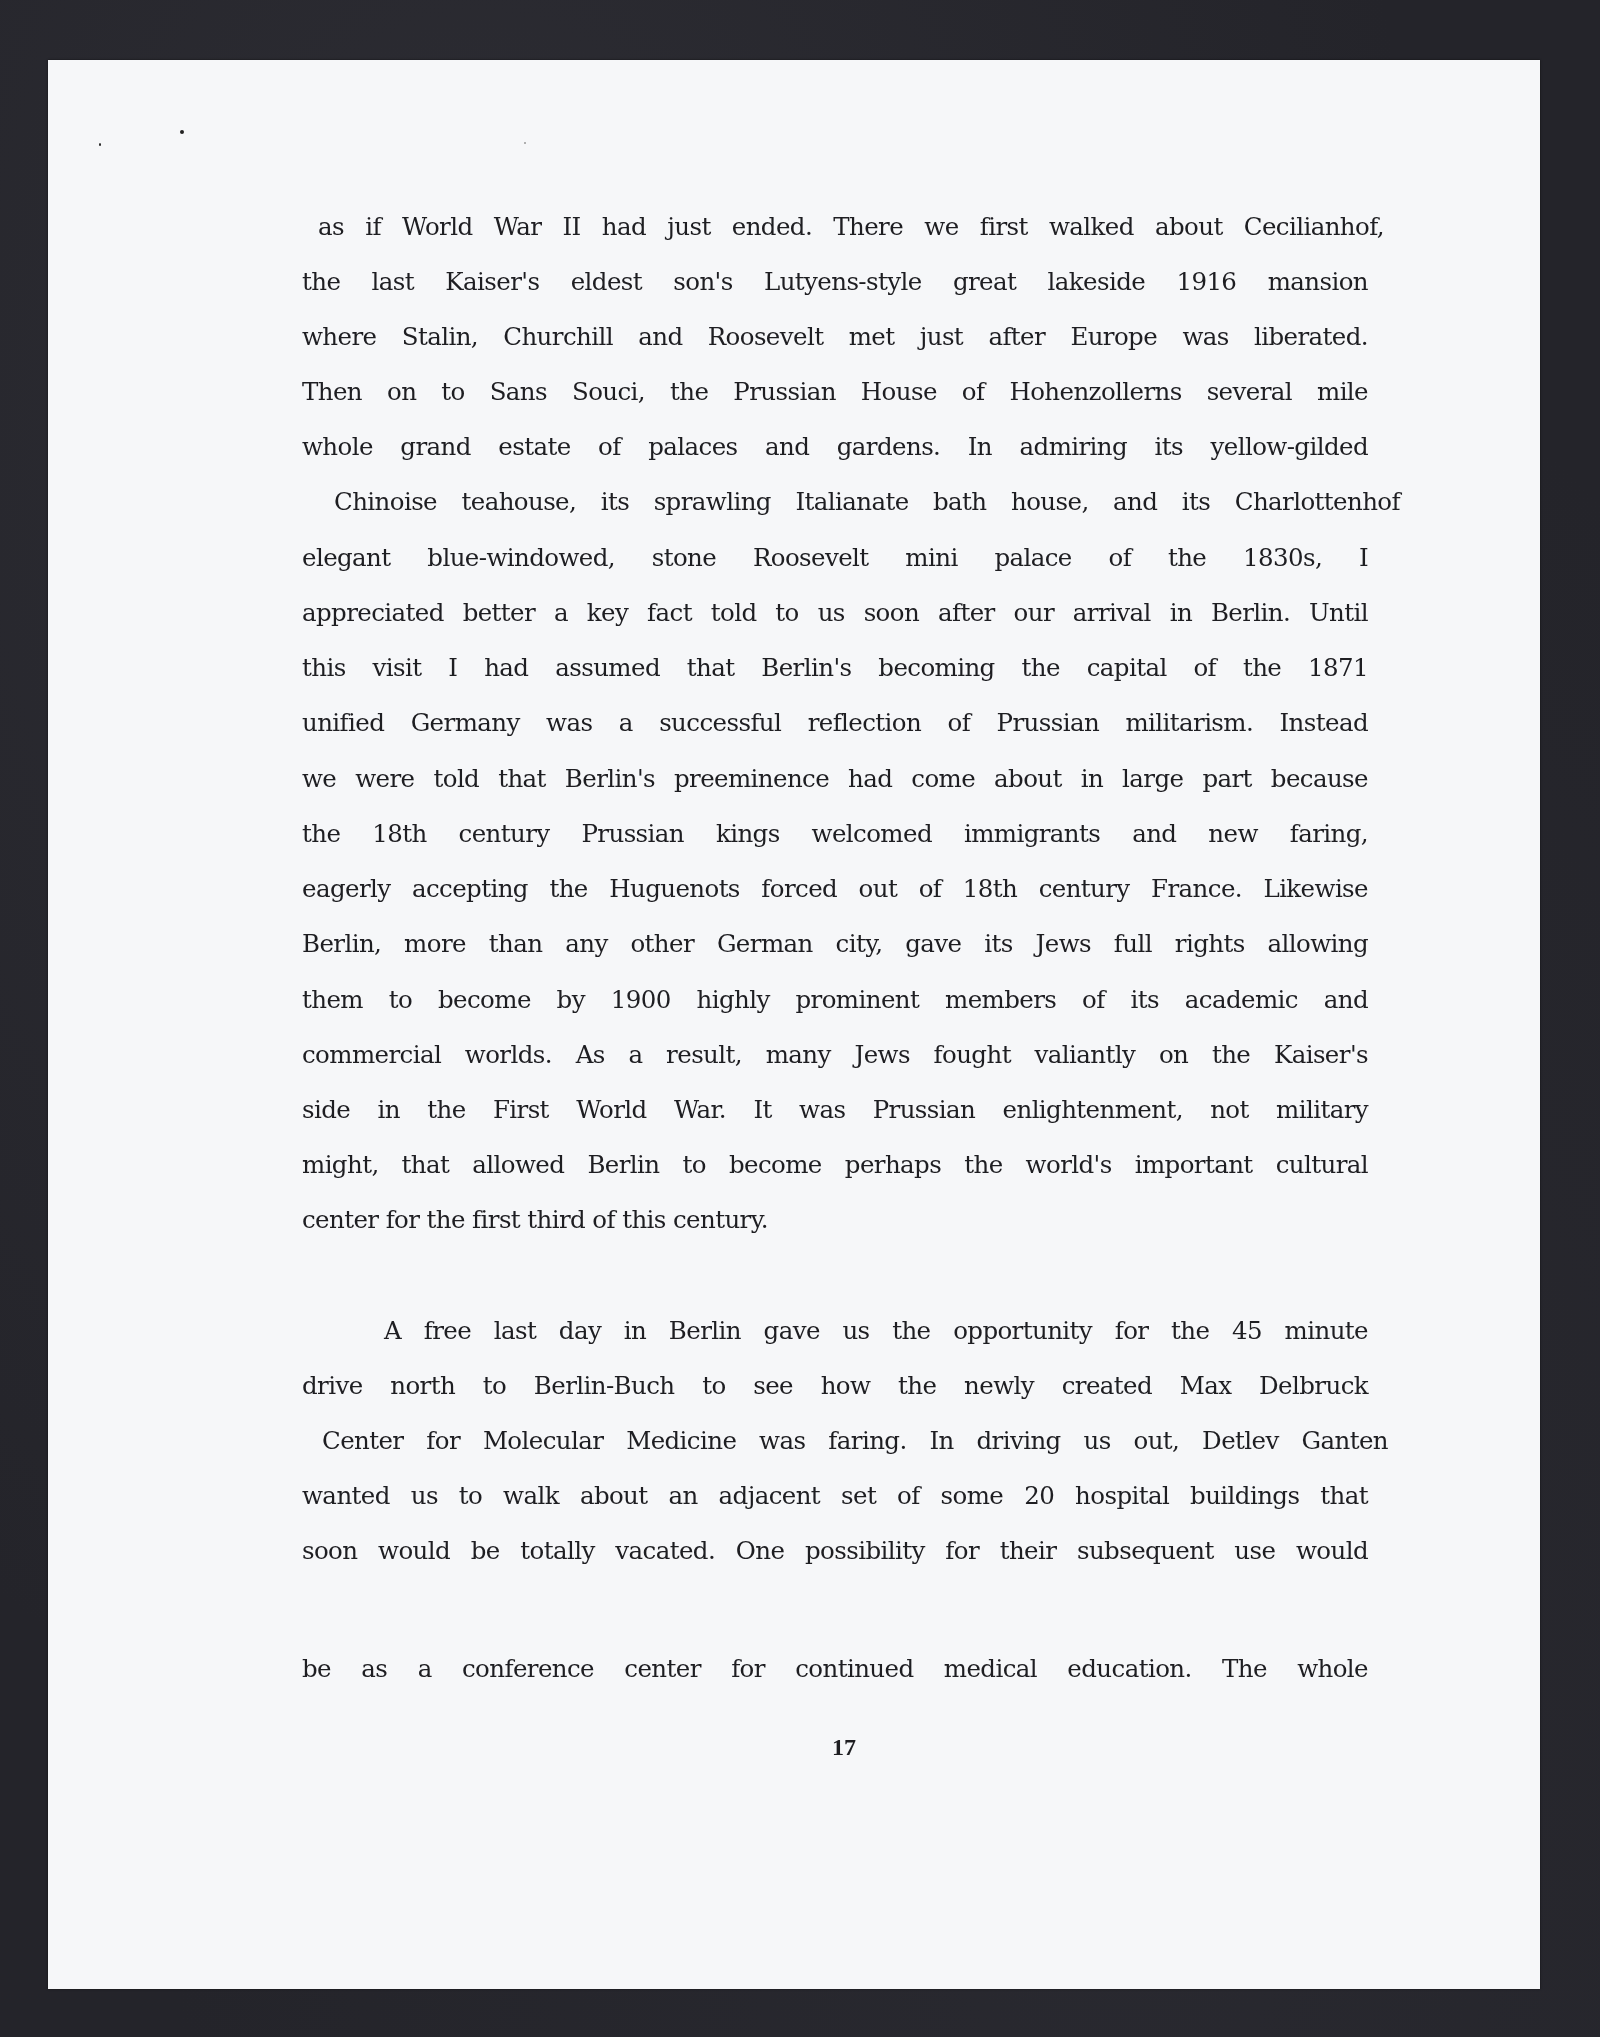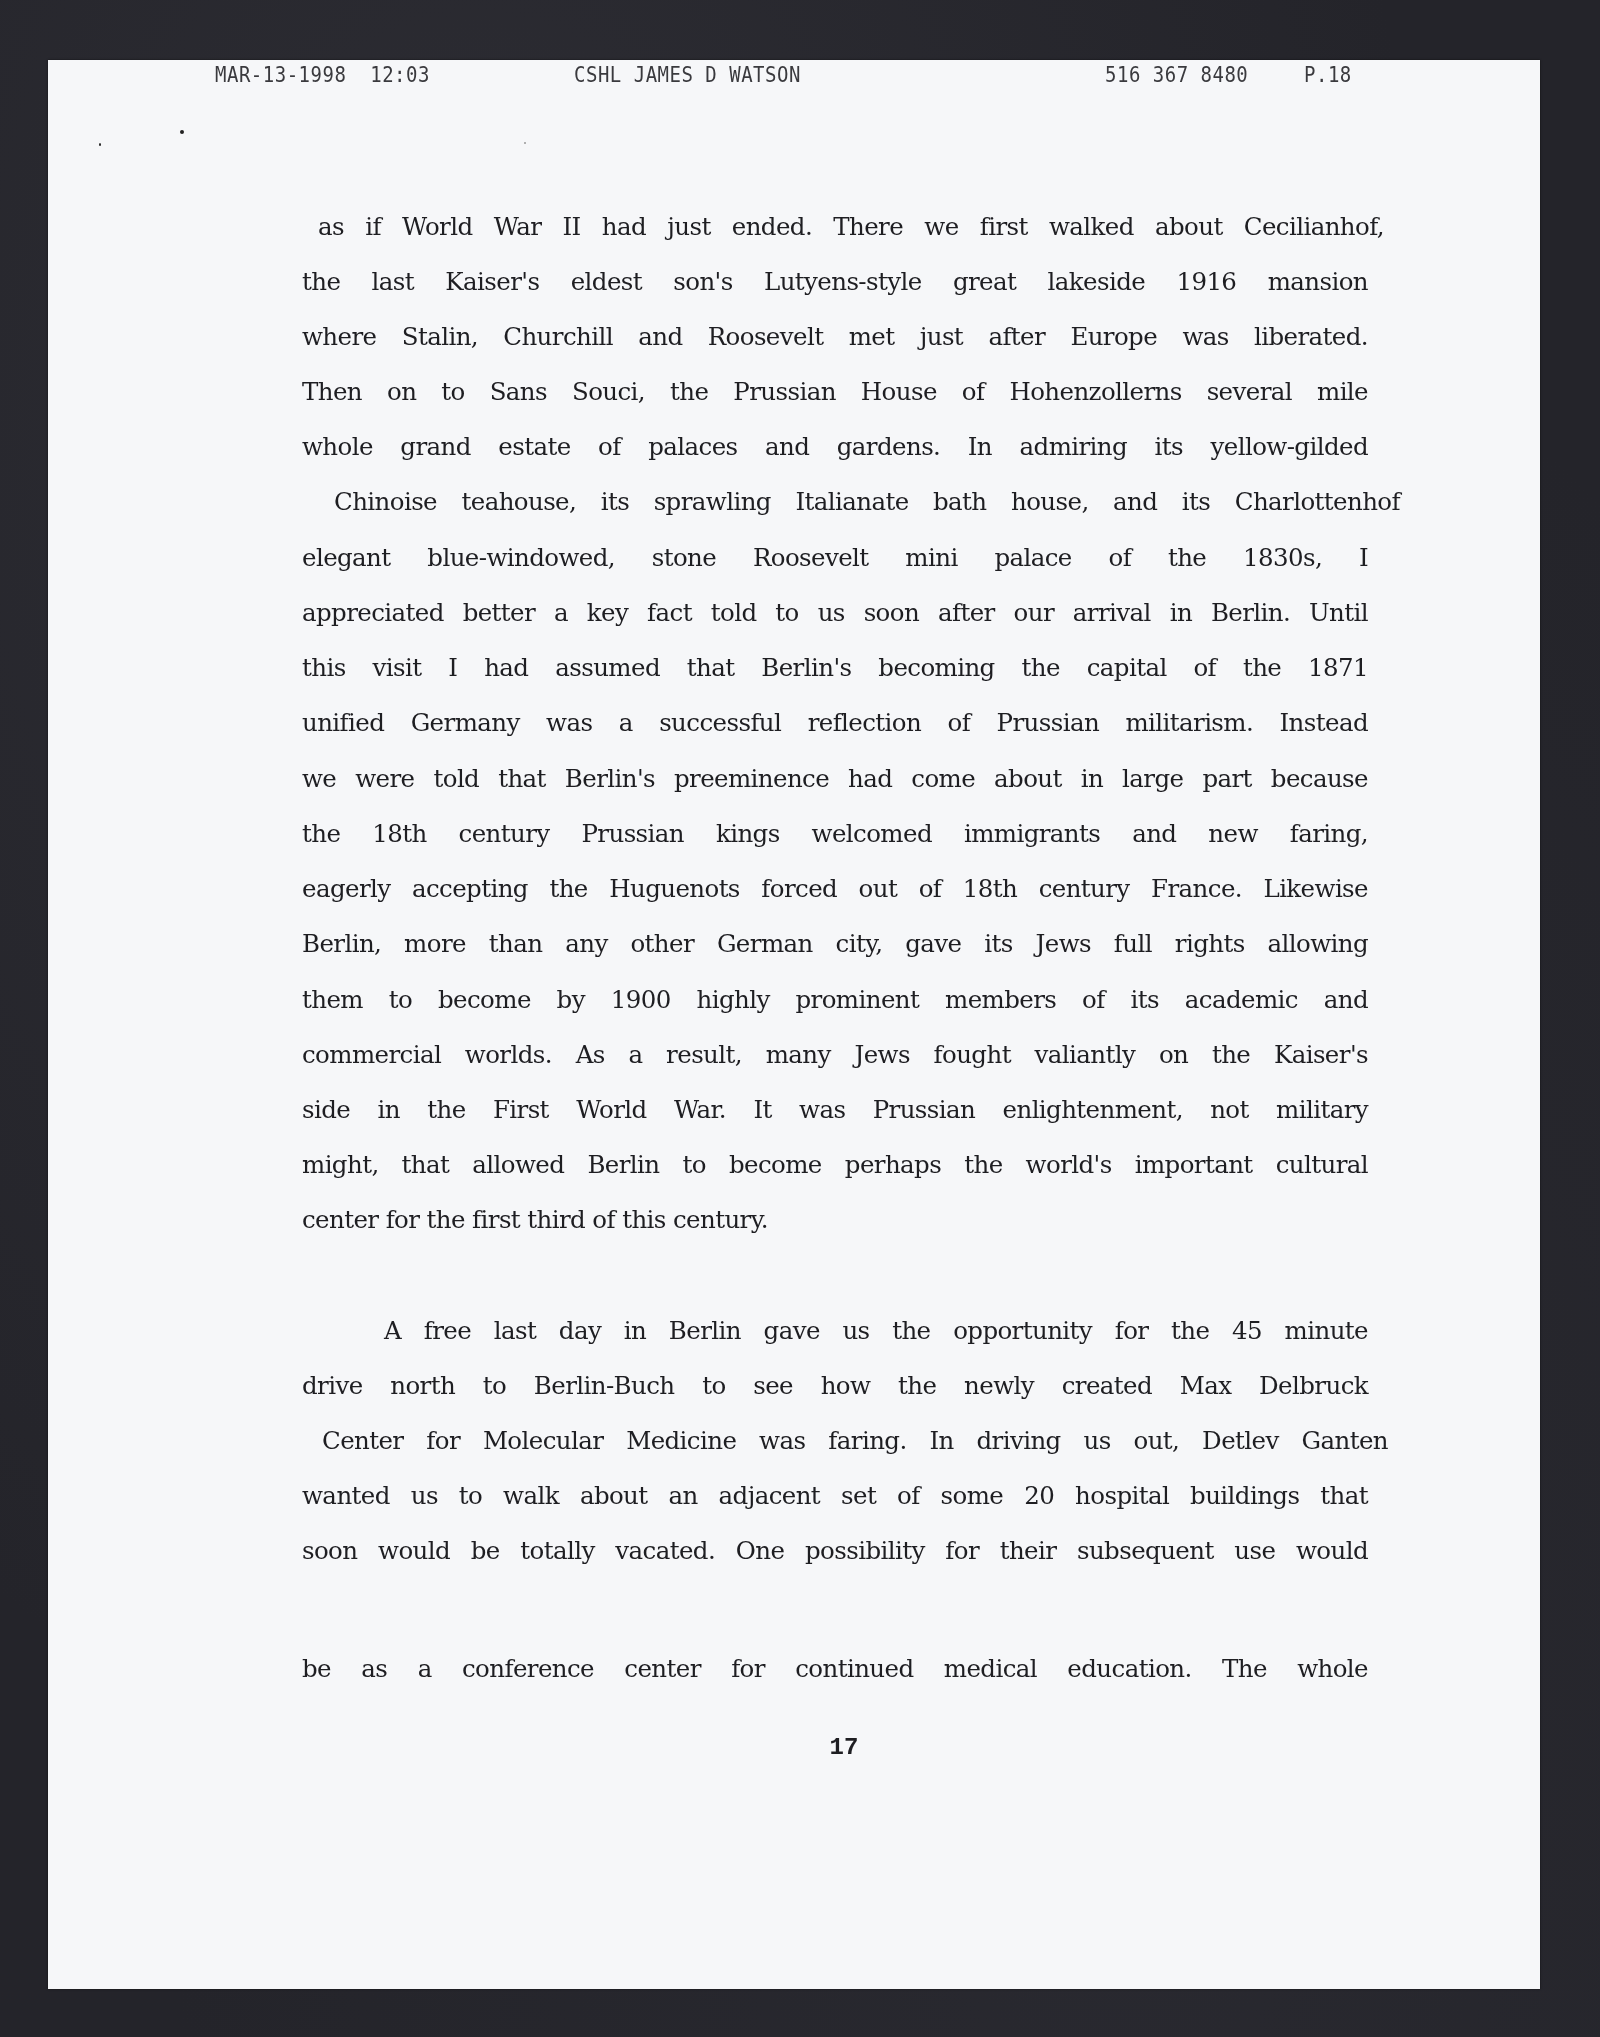--- a/index.html
+++ b/index.html
@@ -89,40 +89,34 @@
     .line.indent {
       padding-left: 82px;
       width: 984px;
     }
     .page-number {
       position: absolute;
       left: 0;
       width: 100%;
       top: 1674px;
       text-align: center;
-      font-family: Liberation Mono, monospace;
+      font-family: Liberation Serif, serif;
       font-weight: bold;
       font-size: 24px;
       color: #1e1e22;
       padding-left: 100px;
       box-sizing: border-box;
     }
   </style>
 </head>
 <body>
 
 <div class="backdrop"></div>
 
 <div class="page">
-  <div class="fax-header">
-    <span class="fax-datetime">MAR-13-1998  12:03</span>
-    <span class="fax-sender">CSHL JAMES D WATSON</span>
-    <span class="fax-phone">516 367 8480</span>
-    <span class="fax-pageno">P.18</span>
-  </div>
 
   <div class="speck speck-1"></div>
   <div class="speck speck-2"></div>
   <div class="speck speck-3"></div>
 
   <div class="body-text" style="top:0;">
 
     <div>
       <div class="line" style="top:150px;margin-left:16px;">as if World War II had just ended.  There we first walked about Cecilianhof,</div>
       <div class="line" style="top:205px;">the last Kaiser's eldest son's Lutyens-style great lakeside 1916 mansion</div>

